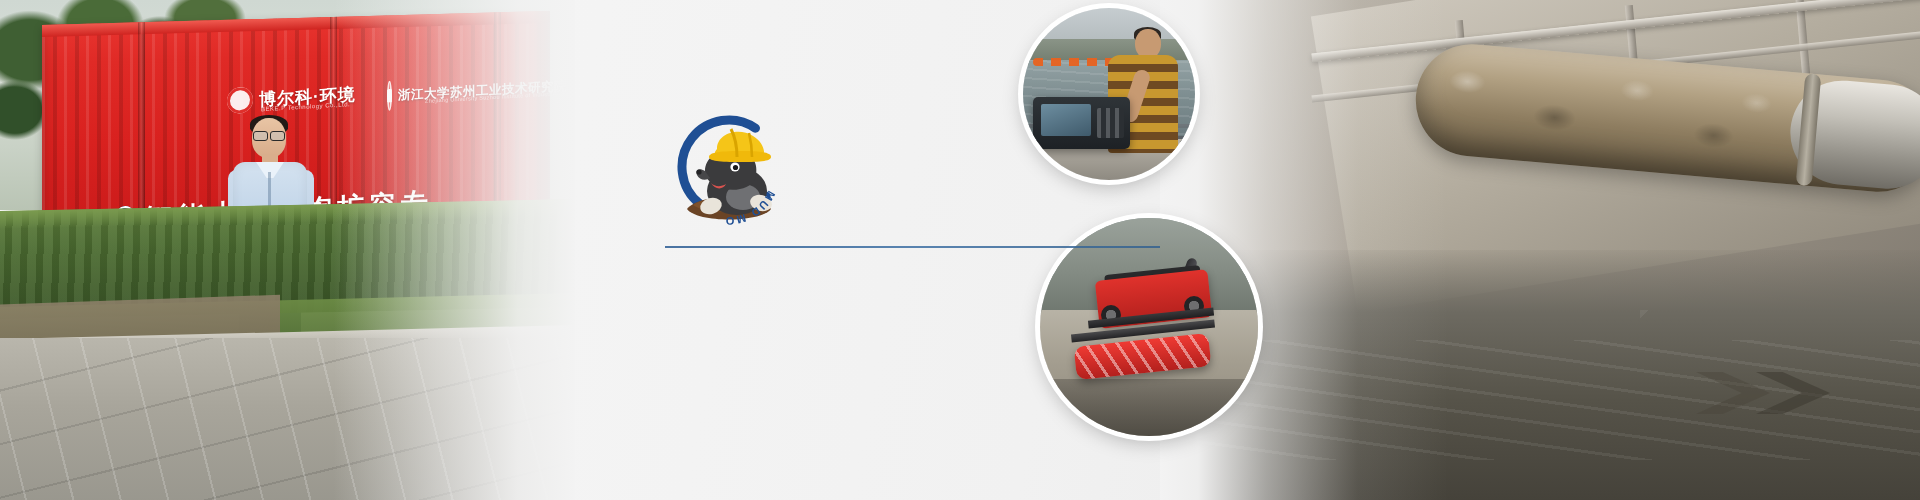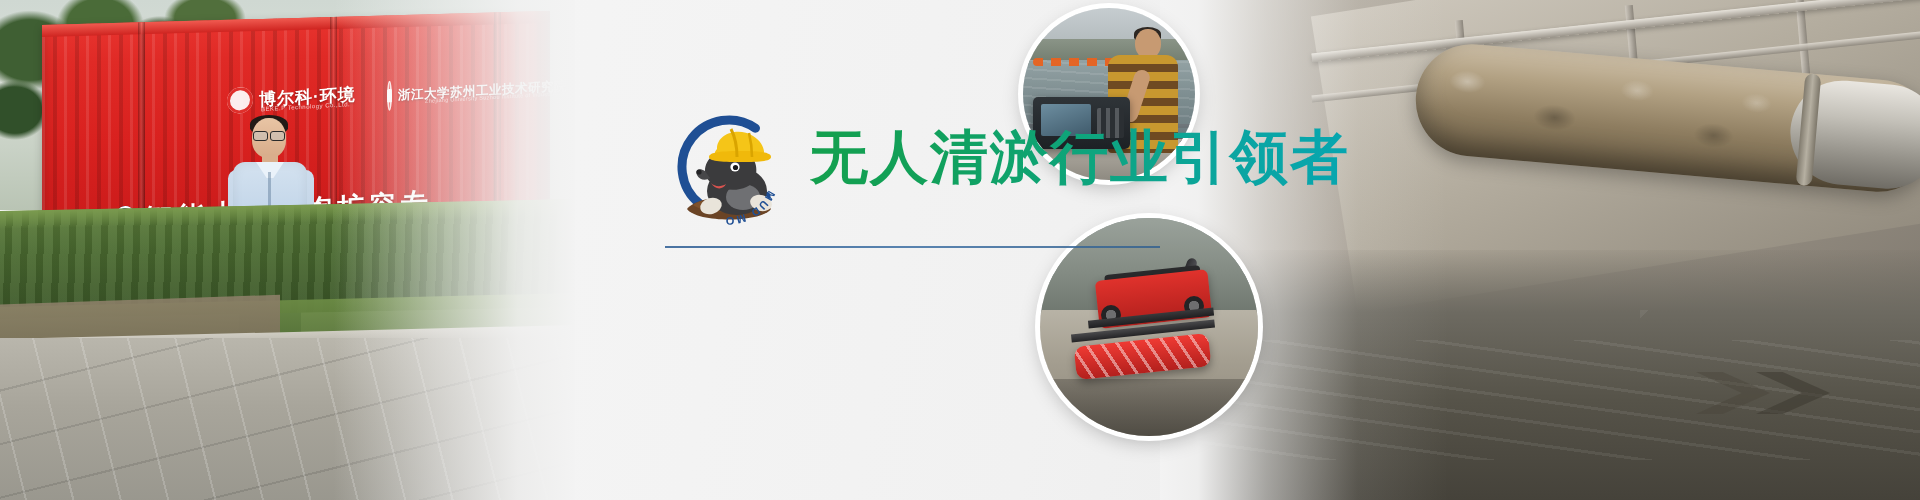--- a/index.html
+++ b/index.html
@@ -451,18 +451,17 @@
 
         <defs>
           <path id="moletextpath" d="M104 84 A44 44 0 0 1 62 112" fill="none"></path>
         </defs>
         <text font-family="Liberation Sans, sans-serif" font-size="11" font-weight="700" fill="#1f4f94" letter-spacing="1.6">
           <textPath href="#moletextpath" startOffset="2%">MUD MOLE</textPath>
         </text>
       </svg>
     </div>
 
-    <div class="headline">无人清淤行业引领者</div>
 
     <div class="divider"></div>
   </div>
 
 </div>
 
 </body></html>

